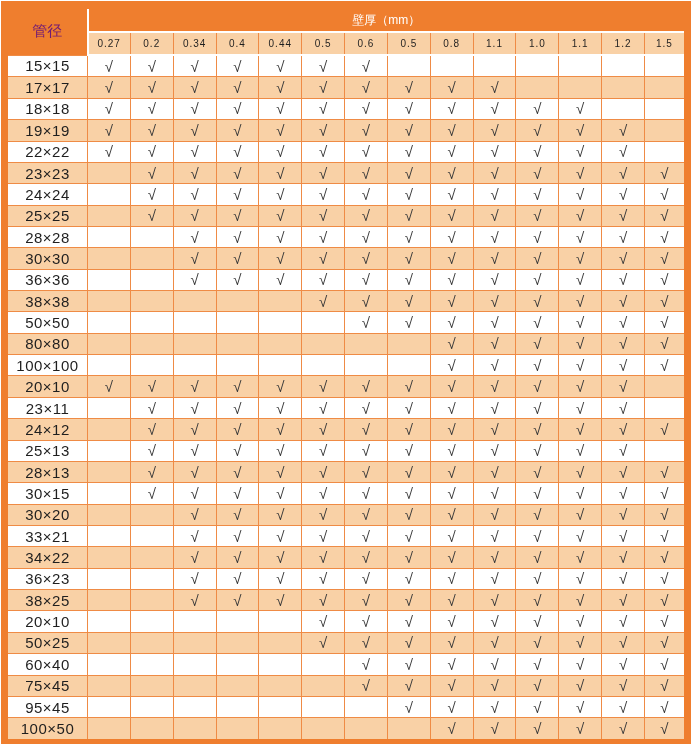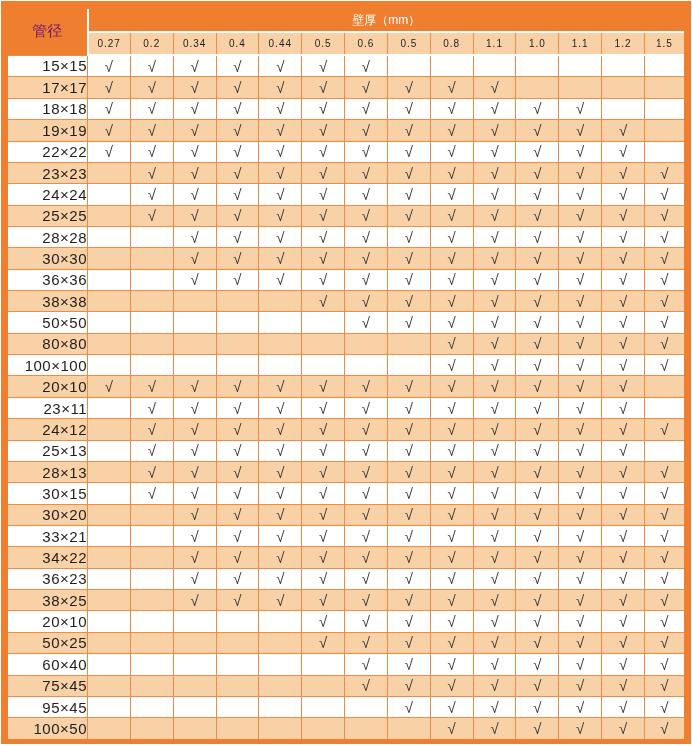--- a/index.html
+++ b/index.html
@@ -30,21 +30,21 @@
   }
   th.thband{
     background:var(--header-bg);color:#fff;font-size:12px;font-weight:normal;
     border-bottom:2px solid var(--white-line);
     border-top-color:var(--header-bg);border-right-color:var(--header-bg);border-left:2px solid var(--white-line);
   }
   th.num{
     background:var(--stripe-bg);color:#1f1f1f;font-size:10px;font-weight:normal;
     border-bottom:2px solid var(--white-line);letter-spacing:1px;margin-top:44px;
   }
-  td.size{font-size:15px;color:#1f1f1f;letter-spacing:0.5px;text-align:right;}
+  td.size{font-size:15px;color:#1f1f1f;letter-spacing:0.5px;}
   td.cell{font-size:15px;color:var(--check);}
   tbody tr:nth-child(even) td{background:var(--stripe-bg);}
   tbody tr:nth-child(odd) td{background:#ffffff;}
   .check{color:var(--check);}
 </style>
 </head>
 <body>
 
 <div class="page">
   <table class="grid">

